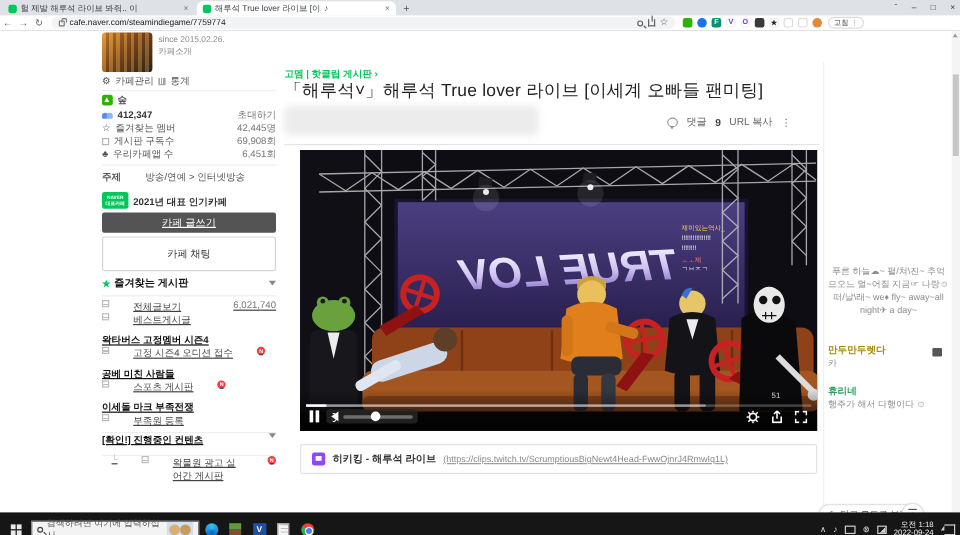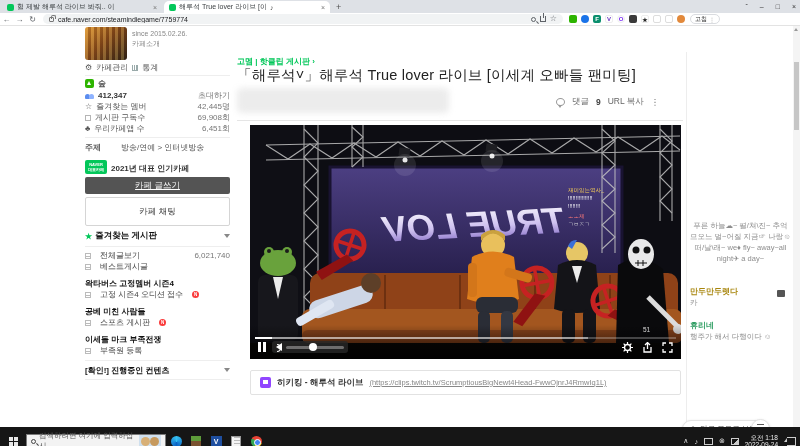--- a/index.html
+++ b/index.html
@@ -63,21 +63,21 @@
   .topicrow{height:13px;display:flex;gap:20px;align-items:center;color:#555;}
   .badge-row{display:flex;align-items:flex-end;gap:4px;height:20px;}
   .nbadge-shield{width:22px;height:14px;background:#03c75a;border-radius:2px;color:#fff;
      font-size:4px;font-weight:bold;display:flex;flex-direction:column;align-items:center;justify-content:center;line-height:5px;}
   .btn-dark{height:17px;background:#545454;color:#fff;font-size:8.5px;display:flex;align-items:center;justify-content:center;border-radius:2px;margin-top:3px;text-decoration:underline;}
   .btn-light{height:29px;background:#fff;border:1px solid #d5d5d5;color:#333;font-size:8.5px;display:flex;align-items:center;justify-content:center;border-radius:2px;margin-top:3px;}
   .favhdr{display:flex;align-items:center;gap:3px;height:21px;font-weight:bold;color:#111;font-size:8.5px;border-bottom:1px solid #eee;}
   .gstar{color:#03c75a;font-size:8px;}
   .tri{width:0;height:0;border-left:3px solid transparent;border-right:3px solid transparent;border-top:4px solid #888;margin-left:auto;}
   .menu{padding-top:3px;}
-  .m-row{display:flex;align-items:center;height:11px;font-size:8px;color:#444;gap:9px;}
+  .m-row{display:flex;height:11px;font-size:8px;color:#444;gap:20px;text-decoration:underline;}
   .m-row .bx{width:6px;height:6px;border:1px solid #bbb;flex:none;background:linear-gradient(#fff 0 2px,#bbb 2px 3px,#fff 3px);}
   .m-row .count{margin-left:auto;color:#777;}
   .m-row .count:empty{display:none;}
   .m-row .nb{width:7px;height:7px;border-radius:50%;background:#fa3b3b;color:#fff;font-size:4.5px;font-weight:bold;
      display:flex;align-items:center;justify-content:center;flex:none;}
   .m-row .nb:empty{display:none;}
   .m-row .crt:empty{display:none;}
   .m-row .crt{margin-left:auto;}
   .m-row .crt::after{content:"";display:block;width:0;height:0;border-left:3px solid transparent;border-right:3px solid transparent;border-top:4px solid #888;}
   .m-row.header{font-weight:bold;color:#111;height:17px;padding-top:6px;}
@@ -352,20 +352,26 @@
 
           <div class="m-row header2">
 
             <span class="lbl">[확인!] 진행중인 컨텐츠</span>
 
             <span class="crt"> </span>
           </div>
 
 
 
+          <div class="m-row sub">
+            <span class="bx"></span>
+            <span class="lbl">왁물원 광고 실어간 게시판</span>
+            <span class="nb">N</span>
+
+          </div>
         </div>
     </div>
 
     <div class="breadcrumb">고멤 | 핫클립 게시판 ›</div>
     <div class="post-title">「해루석˅」해루석 True lover 라이브 [이세계 오빠들 팬미팅]</div>
     <div class="blurbox"></div>
     <div class="actions">
       <span class="bubble"></span>
       <span>댓글</span>
       <span class="cnt">9</span>

